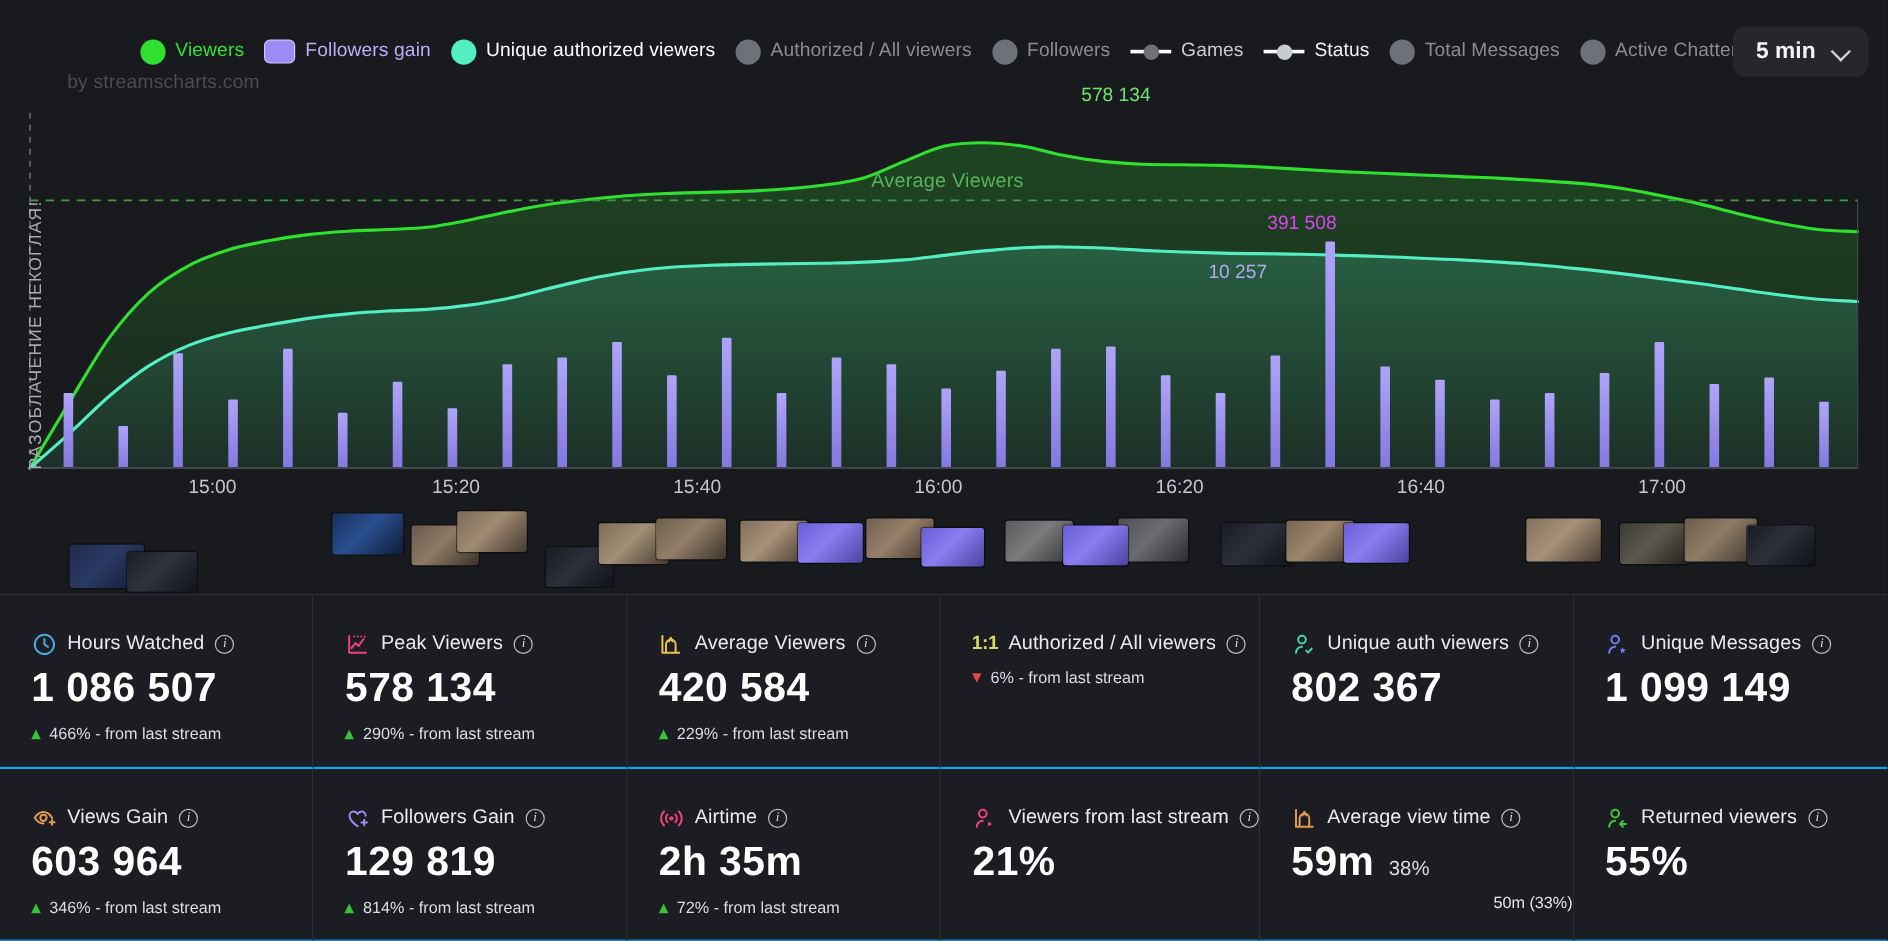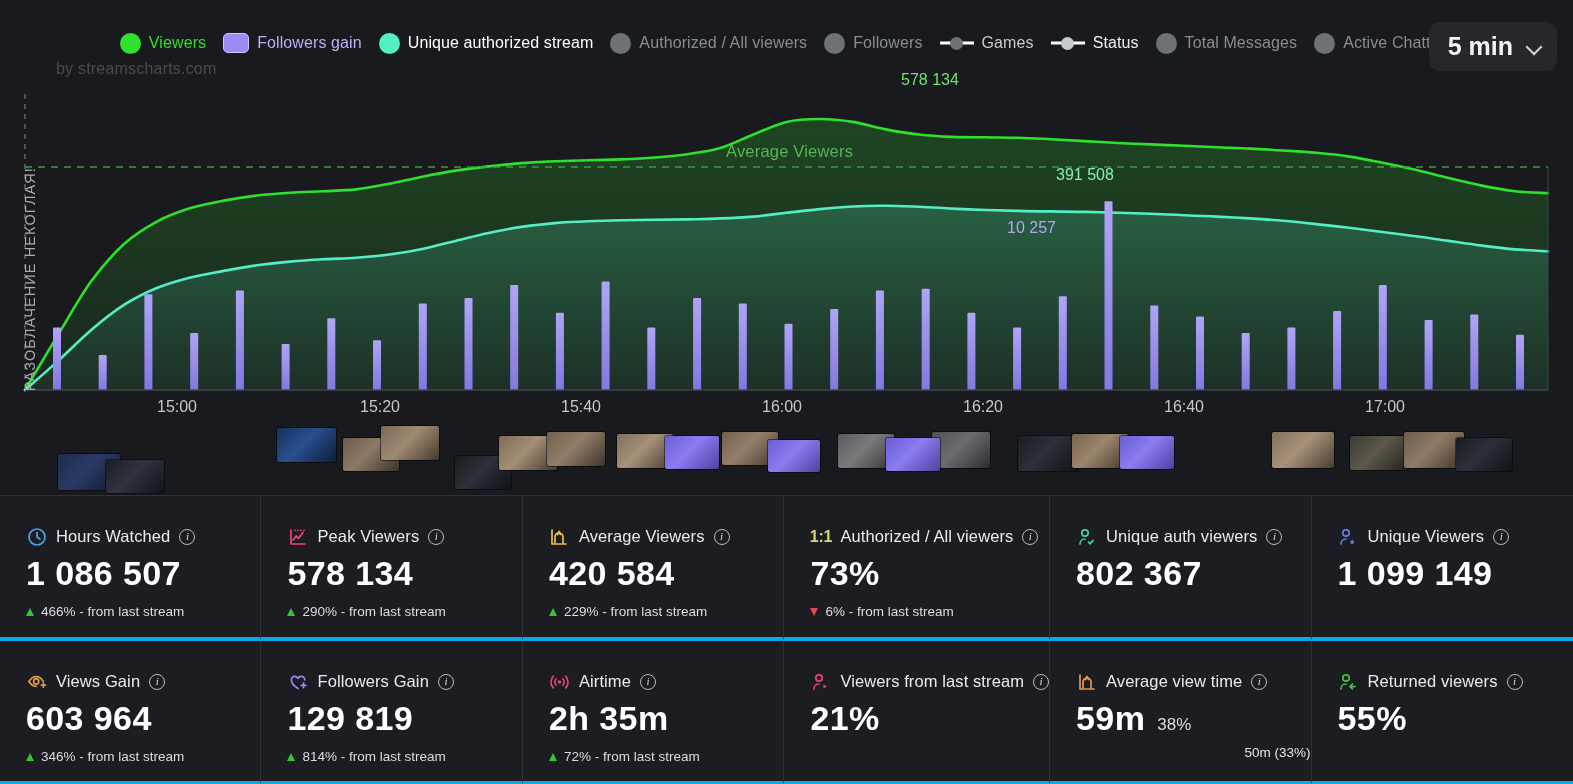--- a/index.html
+++ b/index.html
@@ -25,21 +25,21 @@
   .legend-line:before { content:""; position:absolute; left:0; top:50%; transform:translateY(-50%); width:34px; height:3px; background:#ffffff; }
   .legend-line i { position:relative; display:block; width:13px; height:13px; border-radius:50%; margin:0 auto; }
   .legend-label { font-size: 16px; letter-spacing: .1px; }
 
   
   .interval-select {
     position: absolute; right: 16px; top: 22px;
     display: flex; align-items: center; gap: 14px;
     background: #26272c; border-radius: 11px;
     padding: 10px 16px 10px 19px;
-    color: #f2f3f5; font-size: 25px; font-weight: bold;
+    color: #f2f3f5; font-size: 19px; font-weight: bold;
     cursor: pointer; user-select: none;
   }
   .chev { width: 14px; height: 14px; position: relative; }
   .chev:before {
     content: ""; position: absolute; left: 1px; top: 1px;
     width: 10px; height: 10px;
     border-right: 2.4px solid #cfd2d6; border-bottom: 2.4px solid #cfd2d6;
     transform: rotate(45deg);
   }
 
@@ -61,37 +61,37 @@
     font-size: 14.5px; color: #a9abb1; letter-spacing: 1.1px;
     white-space: nowrap; text-align: right;
     direction: ltr;
   }
   .avg-label {
     position: absolute; left: 726px; top: 142px;
     font-size: 16.5px; color: #58b35b; letter-spacing: .2px;
   }
   .pt-label { position: absolute; font-size: 16px; white-space: nowrap; }
   .pt-peak  { left: 901px; top: 71px;  color: #6fe36f; }
-  .pt-uauth { left: 1056px; top: 166px; color: #86efac; }
+  .pt-uauth { left: 1056px; top: 178px; color: #d946ef; }
   .pt-fol   { left: 1007px; top: 219px; color: #b3a8ef; }
 
   
   .xaxis { position: absolute; left: 0; top: 398px; width: 1573px; height: 26px; }
   .xtick { position: absolute; font-size: 16px; color: #c5c7cc; transform: translateX(-50%); }
 
   
   .thumbs { position: absolute; left: 0; top: 424px; width: 1573px; height: 70px; }
   .tgroup { position: absolute; top: 0; height: 70px; }
   .thumb { position: absolute; border-radius: 2px; overflow: hidden; }
 
   
   .stats { position: absolute; left: 0; top: 495px; width: 1573px; height: 289px;
            display: grid; grid-template-columns: repeat(6, 1fr); grid-template-rows: 145px 144px;
            border-top: 1px solid #303137; }
-  .card { border-right: 1px solid #303137; border-bottom: 4px solid #0ea5e9;
+  .card { border-right: 1px solid #303137; border-bottom: 2px solid #0ea5e9;
           padding: 30px 0 0 26px; position: relative; background: #1c1d22; }
   .card:nth-child(6n) { border-right: none; }
   .card-head { display: flex; align-items: center; gap: 9px; margin-bottom: 6px; }
   .card-icon { width: 21px; height: 21px; flex: none; display: flex; align-items: center; justify-content: center; }
   .card-title { font-size: 16.5px; color: #e9eaec; letter-spacing: .1px; white-space: nowrap; }
   .info-i { width: 16px; height: 16px; border: 1.4px solid #b9bbc0; border-radius: 50%;
             font-size: 11px; line-height: 13px; text-align: center; color: #dcdde0;
             font-family: "Liberation Serif", serif; font-style: italic; flex: none; cursor: pointer; }
   .card-value { font-size: 34px; font-weight: bold; color: #ffffff; letter-spacing: .4px;
                 line-height: 1.22; margin-top: 0; display: flex; align-items: baseline; gap: 12px; }
@@ -113,21 +113,21 @@
         <div class="legend-item">
           <span class="legend-dot" style="background:#2fe02f"></span>
           <span class="legend-label" style="color: rgb(47, 224, 47);">Viewers</span>
         </div>
         <div class="legend-item">
           <span class="legend-sq" style="background:#9b8cf5;border:1px solid #cfc6ff"></span>
           <span class="legend-label" style="color: rgb(185, 176, 247);">Followers gain</span>
         </div>
         <div class="legend-item">
           <span class="legend-dot" style="background:#54eec4"></span>
-          <span class="legend-label" style="color: rgb(255, 255, 255);">Unique authorized stream</span>
+          <span class="legend-label" style="color: rgb(255, 255, 255);">Unique authorized viewers</span>
         </div>
         <div class="legend-item">
           <span class="legend-dot" style="background:#6f7179"></span>
           <span class="legend-label" style="color: rgb(138, 140, 147);">Authorized / All viewers</span>
         </div>
         <div class="legend-item">
           <span class="legend-dot" style="background:#6f7179"></span>
           <span class="legend-label" style="color: rgb(138, 140, 147);">Followers</span>
         </div>
         <div class="legend-item">
@@ -353,23 +353,20 @@
         </div>
       </div>
       <div class="card">
         <div class="card-head">
           <span class="card-icon">
             <span class="ratio-icon">1:1</span>
           </span>
           <span class="card-title">Authorized / All viewers</span>
           <span class="info-i">i</span>
         </div>
-        <div class="card-value">
-          <span>73%</span>
-        </div>
         <div class="card-sub">
           <span class="arrow down"></span>
           <span>6% - from last stream</span>
         </div>
       </div>
       <div class="card">
         <div class="card-head">
           <span class="card-icon">
             <svg width="20" height="20" viewBox="0 0 20 20">
               <circle cx="8" cy="6" r="3.2" stroke="#3fd6a3" fill="none" stroke-width="1.7" stroke-linecap="round" stroke-linejoin="round"></circle>
@@ -386,21 +383,21 @@
       </div>
       <div class="card">
         <div class="card-head">
           <span class="card-icon">
             <svg width="20" height="20" viewBox="0 0 20 20">
               <circle cx="8" cy="6" r="3.2" stroke="#6a7df5" fill="none" stroke-width="1.7" stroke-linecap="round" stroke-linejoin="round"></circle>
               <path d="M3 17c0-3 2.3-5 5-5" stroke="#6a7df5" fill="none" stroke-width="1.7" stroke-linecap="round" stroke-linejoin="round"></path>
               <path d="M14.2 12.3l.8 1.7 1.8.2-1.4 1.3.4 1.8-1.6-.9-1.6.9.4-1.8-1.4-1.3 1.8-.2z" fill="#6a7df5" stroke="none"></path>
             </svg>
           </span>
-          <span class="card-title">Unique Viewers</span>
+          <span class="card-title">Unique Messages</span>
           <span class="info-i">i</span>
         </div>
         <div class="card-value">
           <span>1 099 149</span>
         </div>
       </div>
       <div class="card">
         <div class="card-head">
           <span class="card-icon">
             <svg width="20" height="20" viewBox="0 0 20 20">

